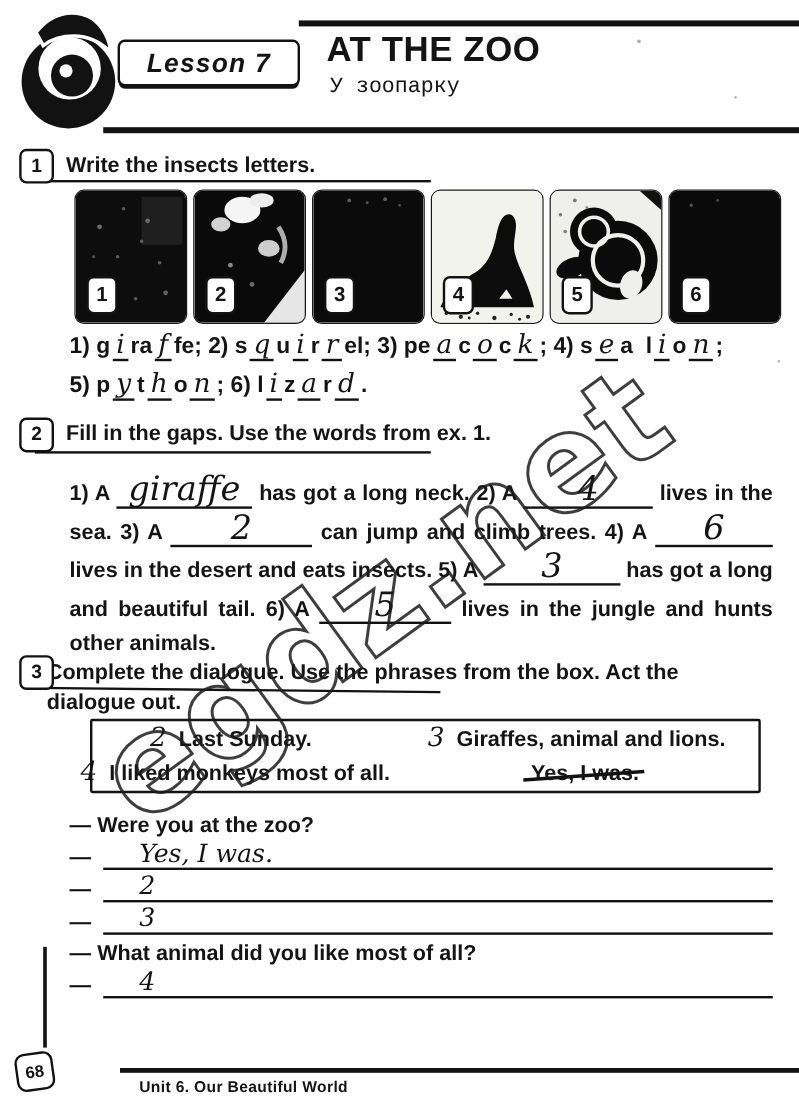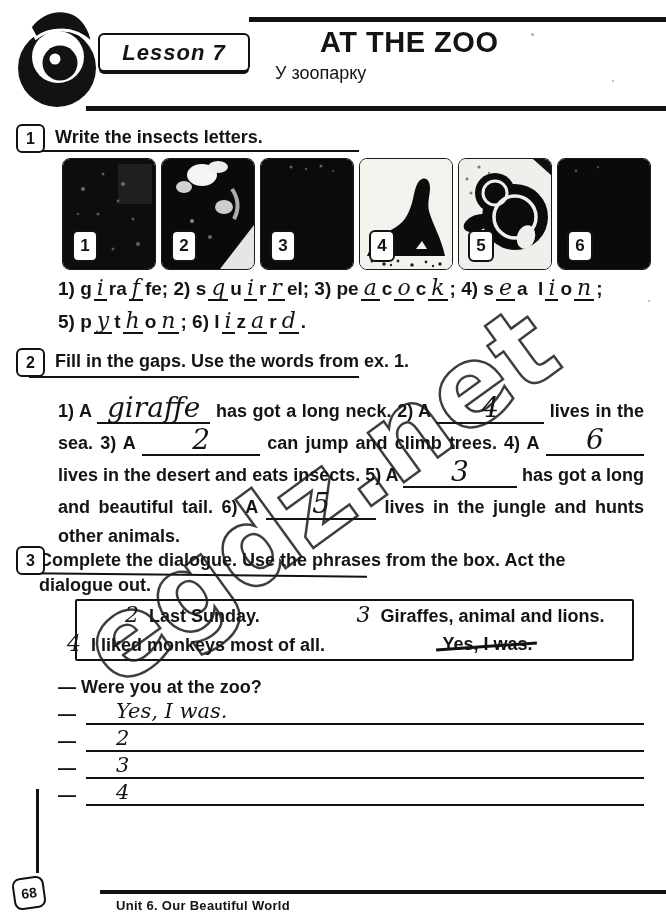--- a/index.html
+++ b/index.html
@@ -14,22 +14,22 @@
   .rule{background:#121212;}
   .rule-top{left:249px;top:17px;width:417px;height:5px;}
   .rule-bottom{left:86px;top:106px;width:580px;height:5px;}
   .lesson-box{
     left:98px;top:33px;width:148px;height:35px;background:#fff;
     border:2.5px solid #121212;border-radius:6px;
     box-shadow:0 3px 0 -1px #121212;
     display:flex;align-items:center;justify-content:center;
     font-weight:bold;font-style:italic;font-size:22px;letter-spacing:1px;z-index:3;
   }
-  .page-title{left:272px;top:26px;font-size:29px;font-weight:bold;letter-spacing:.5px;margin-left:48px;}
-  .page-subtitle{left:275px;top:63px;font-size:18px;}
+  .page-title{left:272px;top:26px;font-size:29px;font-weight:bold;letter-spacing:.5px;}
+  .page-subtitle{left:275px;top:63px;font-size:18px;font-family:Liberation Mono, monospace;}
   
   .ex-badge{
     width:25px;height:25px;border:2.5px solid #121212;border-radius:6px;background:#fff;
     display:flex;align-items:center;justify-content:center;
     font-weight:bold;font-size:16px;z-index:2;
   }
   .badge1{left:16px;top:124px;} .badge2{left:16px;top:348px;} .badge3{left:16px;top:546px;}
   .ex-head{font-size:18px;font-weight:bold;}
   .head1{left:55px;top:127px;} .head2{left:55px;top:351px;}
   .head3{left:39px;top:548px;width:575px;line-height:25px;}
@@ -249,20 +249,23 @@
     <span class="ans-line">
       <span class="hand ans-hand">2</span>
     </span>
   </div>
   <div class="dlg-a">
     <span class="dash">—</span>
     <span class="ans-line">
       <span class="hand ans-hand">3</span>
     </span>
   </div>
+  <div class="dlg-q">
+    <span>— What animal did you like most of all?</span>
+  </div>
   <div class="dlg-a">
     <span class="dash">—</span>
     <span class="ans-line">
       <span class="hand ans-hand">4</span>
     </span>
   </div>
 </div>
 
 <div class="abs side-line"></div>
 <div class="abs page-badge">68</div>

